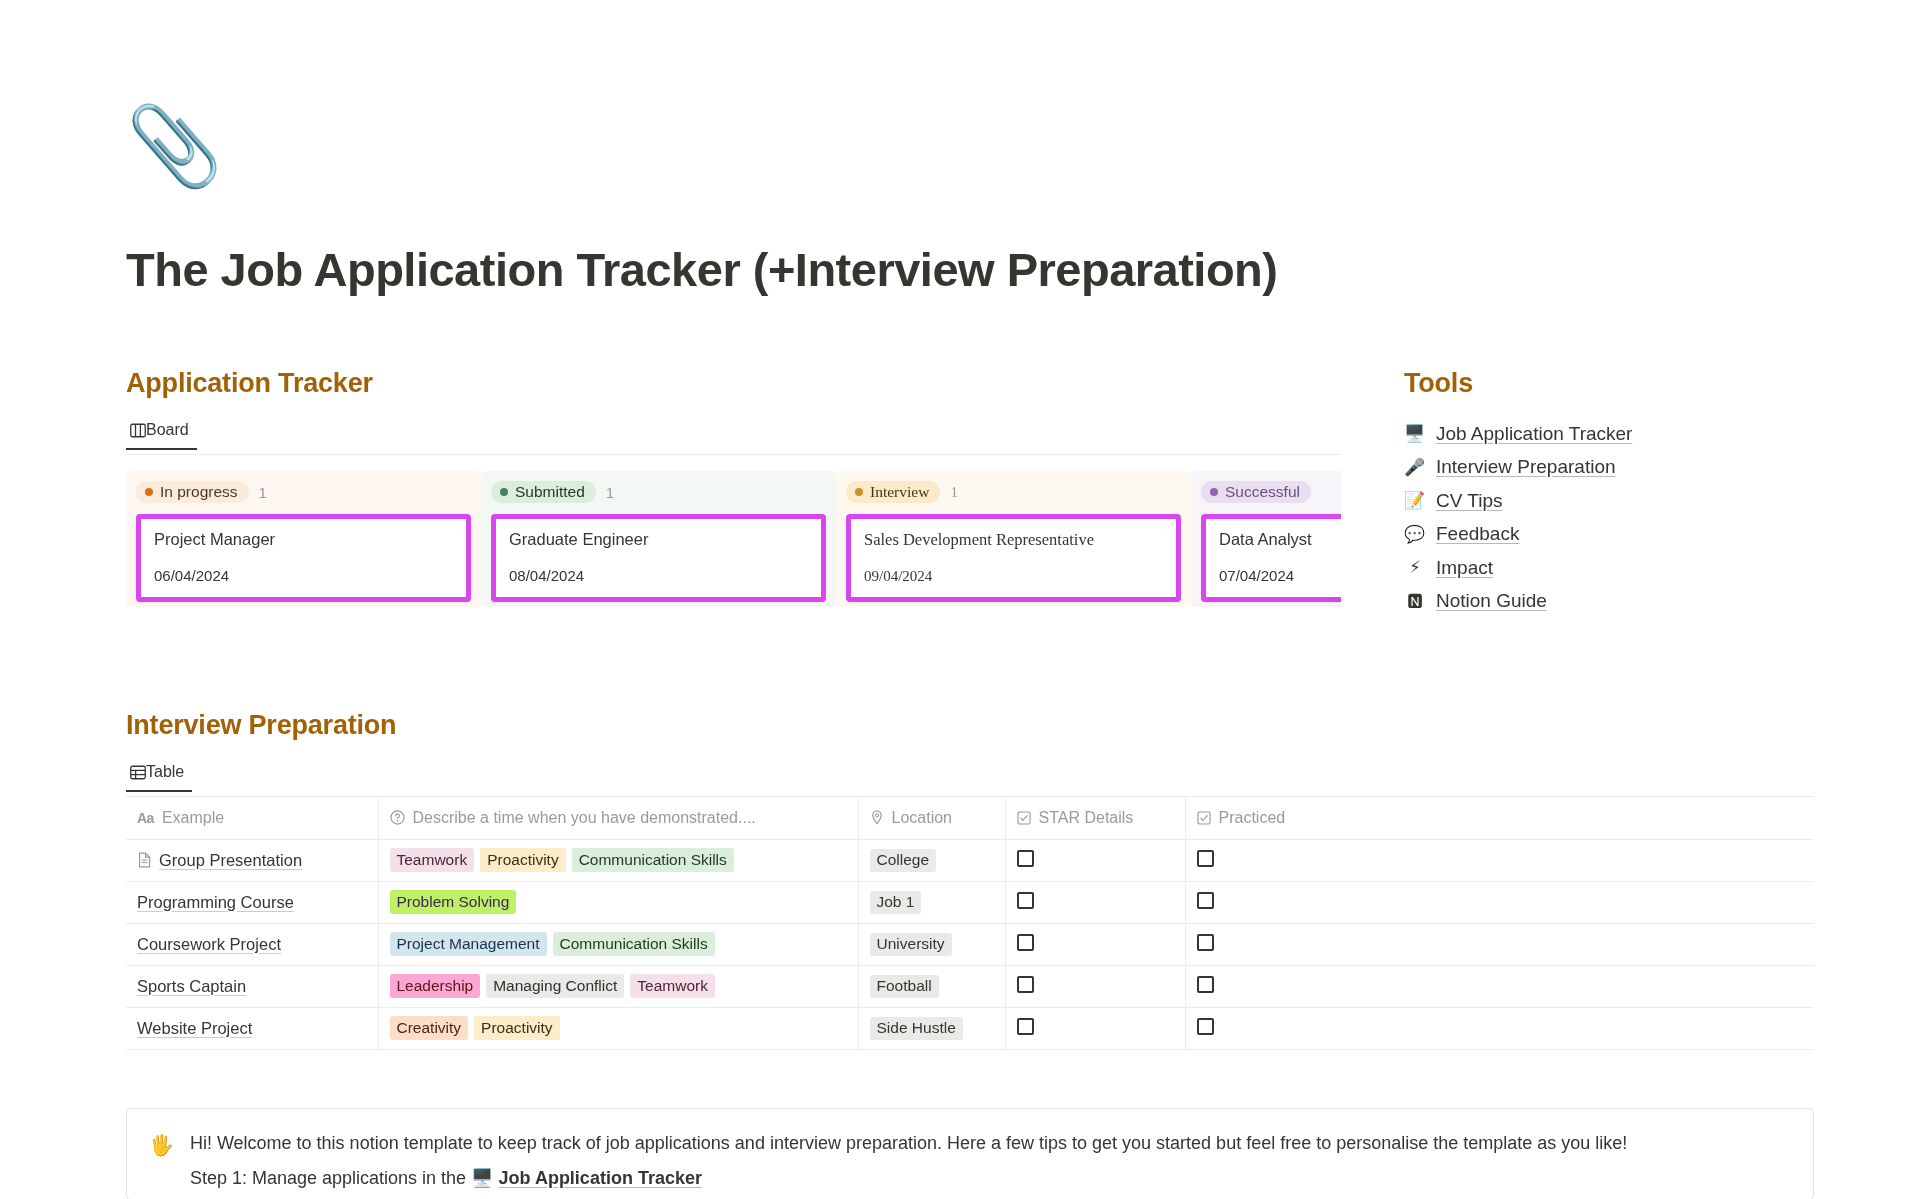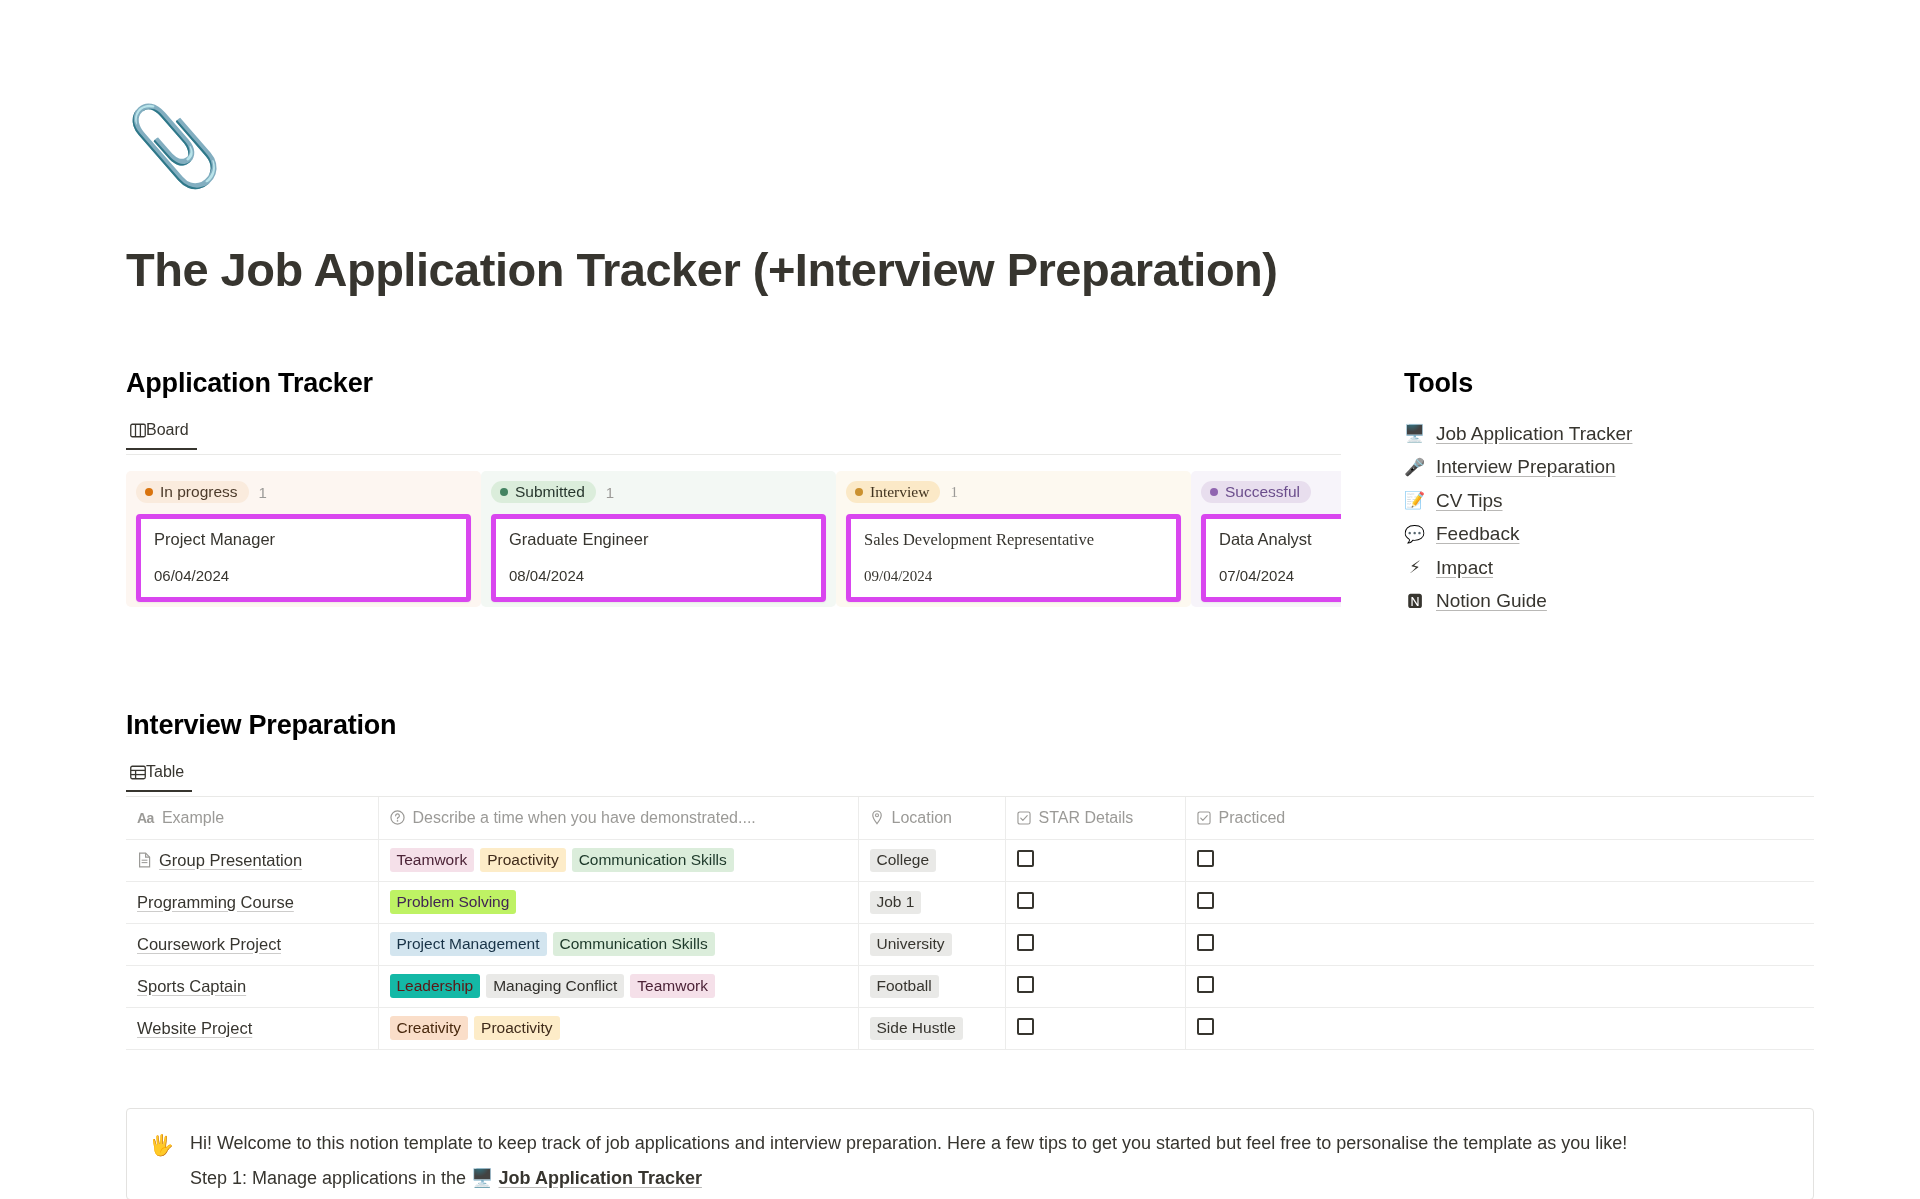--- a/index.html
+++ b/index.html
@@ -31,21 +31,21 @@
     font-weight: bold;
     letter-spacing: -0.5px;
     color: #37352f;
     white-space: nowrap;
   }
 
   
   .sect-h {
     font-size: 27px;
     font-weight: bold;
-    color: #000000;
+    color: #a16207;
     letter-spacing: -0.2px;
   }
 
   
   .tracker-block { position: absolute; left: 126px; top: 368px; width: 1215px; }
   .tools-block   { position: absolute; left: 1404px; top: 368px; width: 420px; }
   .prep-block    { position: absolute; left: 126px; top: 710px; width: 1688px; }
   .callout-block { position: absolute; left: 126px; top: 1108px; width: 1688px; }
 
   
@@ -460,21 +460,21 @@
             <td class="last"><span class="cb"></span></td>
           </tr>
           <tr>
             <td>
               <span class="cell-name">
                 <span class="name-txt">Sports Captain</span>
               </span>
             </td>
             <td>
               <span class="tags">
-                <span class="tag" style="background:#14b8a6;color:#5d1715"><span>Leadership</span></span>
+                <span class="tag" style="background:#f9a8d4;color:#5d1715"><span>Leadership</span></span>
                 <span class="tag" style="background:#e9e9e7;color:#32302c"><span>Managing Conflict</span></span>
                 <span class="tag" style="background:#f5e0e9;color:#4c2337"><span>Teamwork</span></span>
               </span>
             </td>
             <td><span class="loc">Football</span></td>
             <td><span class="cb"></span></td>
             <td class="last"><span class="cb"></span></td>
           </tr>
           <tr>
             <td>

